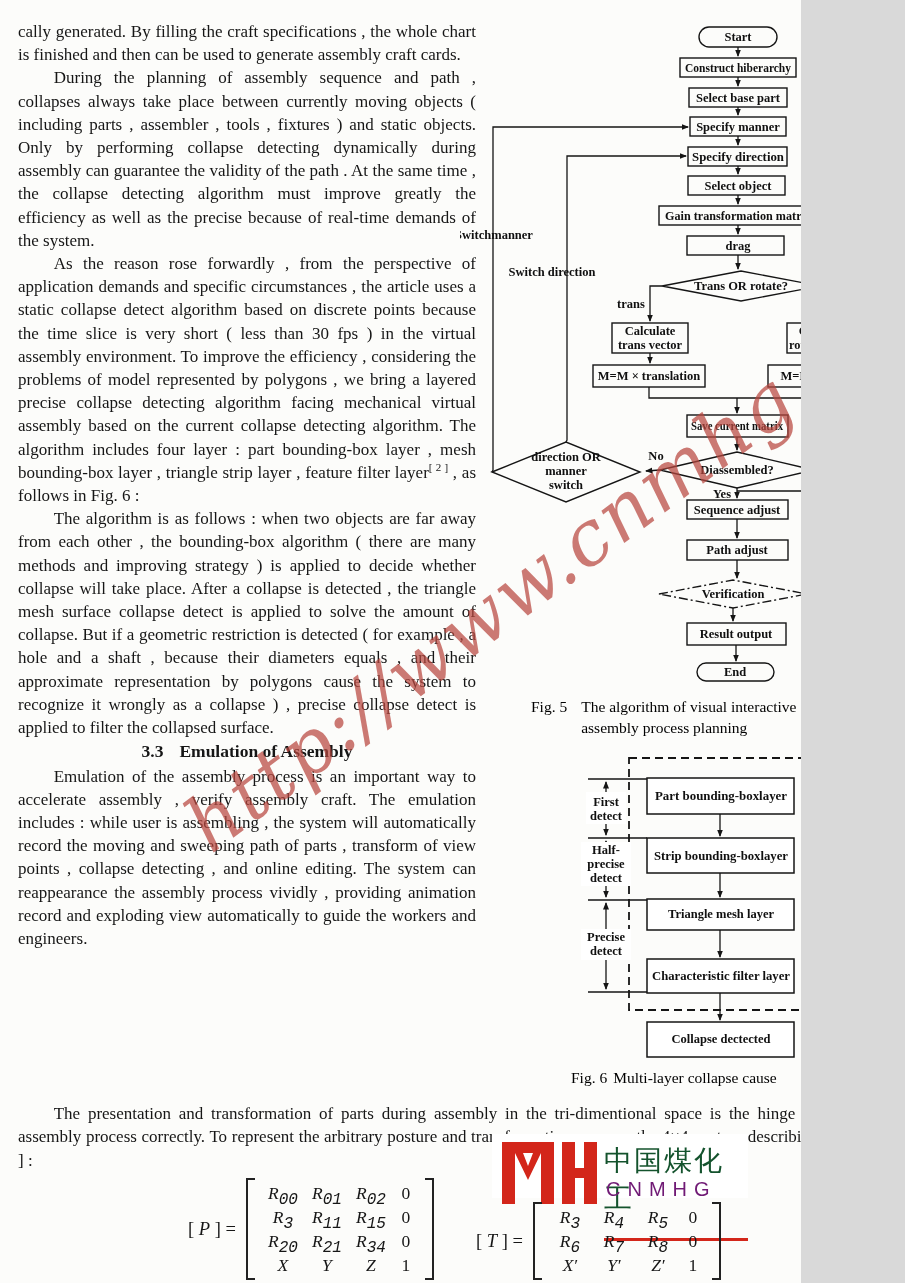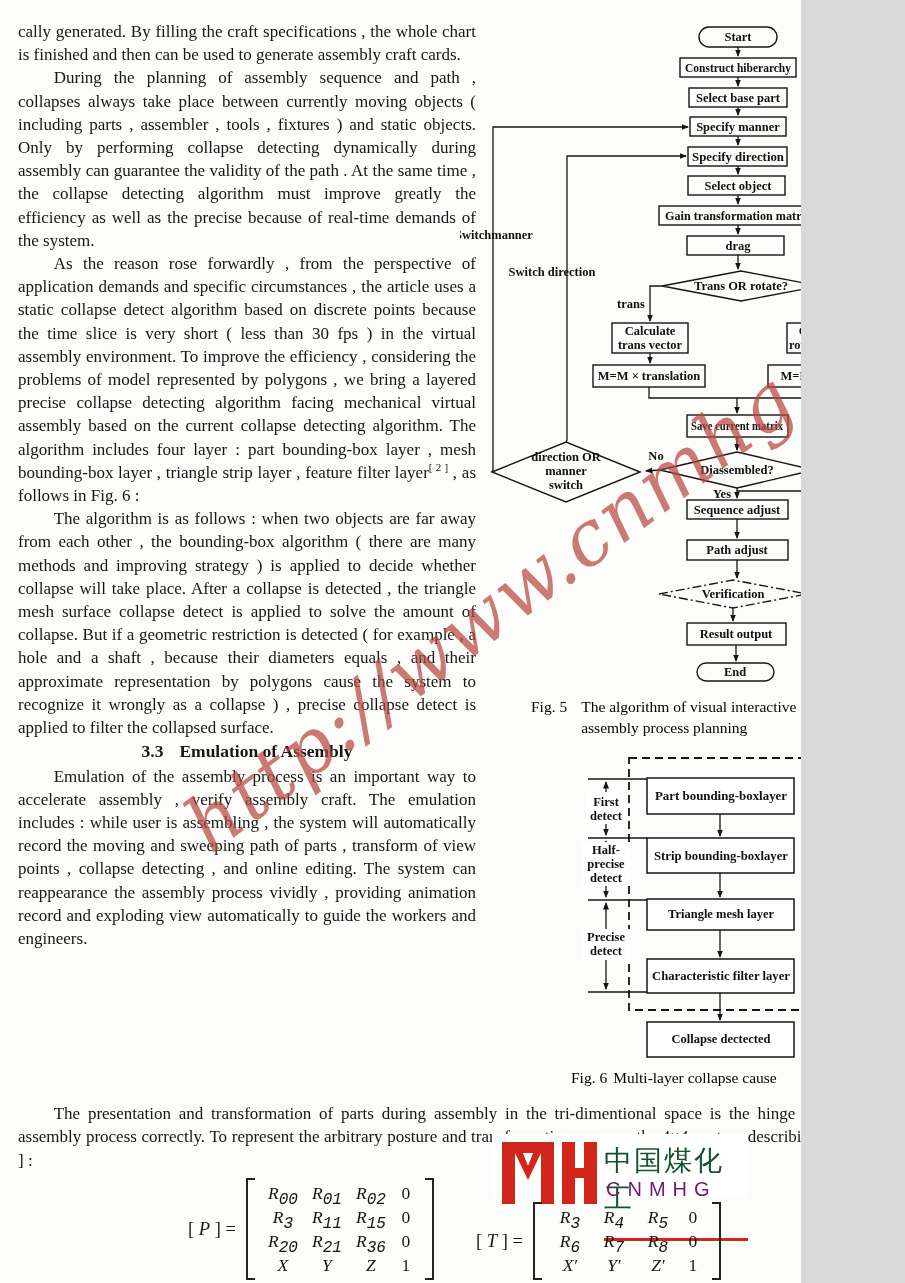--- a/index.html
+++ b/index.html
@@ -252,21 +252,21 @@
             </span>
             <span class="mrow">
               <span class="mcell">R<sub>3</sub></span>
               <span class="mcell">R<sub>11</sub></span>
               <span class="mcell">R<sub>15</sub></span>
               <span class="mcell" style="font-style: normal;">0</span>
             </span>
             <span class="mrow">
               <span class="mcell">R<sub>20</sub></span>
               <span class="mcell">R<sub>21</sub></span>
-              <span class="mcell">R<sub>36</sub></span>
+              <span class="mcell">R<sub>34</sub></span>
               <span class="mcell" style="font-style: normal;">0</span>
             </span>
             <span class="mrow">
               <span class="mcell">X</span>
               <span class="mcell">Y</span>
               <span class="mcell">Z</span>
               <span class="mcell" style="font-style: normal;">1</span>
             </span>
           </span>
         <span class="br r"></span>

